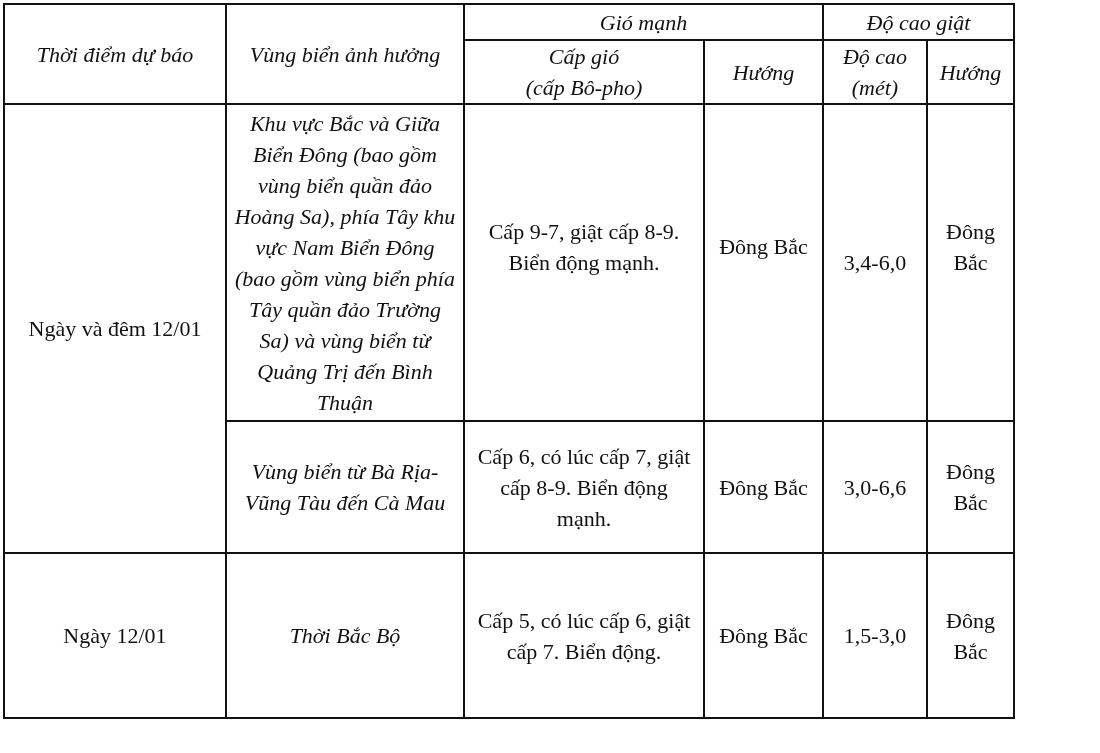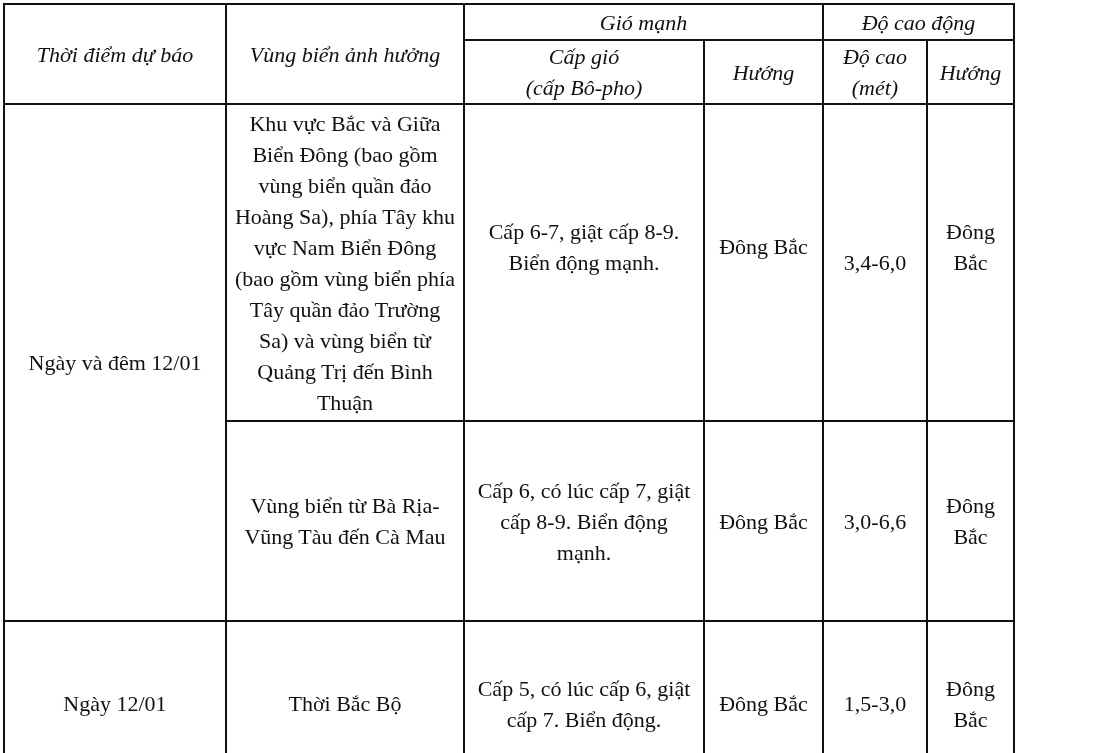--- a/index.html
+++ b/index.html
@@ -24,62 +24,62 @@
     th { font-style: italic; }
     .c1 { width: 222px; }
     .c2 { width: 238px; }
     .c3 { width: 240px; }
     .c4 { width: 119px; }
     .c5 { width: 104px; }
     .c6 { width: 87px; }
     tr.h1 { height: 36px; }
     tr.h2 { height: 64px; }
     tr.r1 { height: 317px; }
-    tr.r2 { height: 200px; }
+    tr.r2 { height: 132px; }
     tr.r3 { height: 165px; }
-    td.region { padding: 0 10px; }
+    td.region { padding: 0 10px; font-style: italic; }
     .offset-up { position: relative; top: -16px; }
   </style>
 </head>
 <body>
 
 <table class="forecast">
   <colgroup>
     <col class="c1">
       <col class="c2">
       <col class="c3">
       <col class="c4">
       <col class="c5">
       <col class="c6">
   </colgroup>
   <thead>
     <tr class="h1">
       <th rowspan="2">Thời điểm dự báo</th>
       <th rowspan="2">Vùng biển ảnh hưởng</th>
       <th colspan="2">Gió mạnh</th>
-      <th colspan="2">Độ cao động</th>
+      <th colspan="2">Độ cao giật</th>
     </tr>
     <tr class="h2">
       <th>
         <span>Cấp gió</span><br>
         <span>(cấp Bô-pho)</span>
       </th>
       <th>Hướng</th>
       <th>
         <span>Độ cao</span><br>
         <span>(mét)</span>
       </th>
       <th>Hướng</th>
     </tr>
   </thead>
   <tbody>
     <tr class="r1">
       <td rowspan="2">Ngày và đêm 12/01</td>
       <td class="region">Khu vực Bắc và Giữa Biển Đông (bao gồm vùng biển quần đảo Hoàng Sa), phía Tây khu vực Nam Biển Đông (bao gồm vùng biển phía Tây quần đảo Trường Sa) và vùng biển từ Quảng Trị đến Bình Thuận</td>
-      <td><span class="offset-up">Cấp 6-7, giật cấp 8-9. Biển động mạnh.</span></td>
+      <td><span class="offset-up">Cấp 9-7, giật cấp 8-9. Biển động mạnh.</span></td>
       <td><span class="offset-up">Đông Bắc</span></td>
       <td>3,4-6,0</td>
       <td><span class="offset-up">Đông Bắc</span></td>
     </tr>
     <tr class="r2">
       <td class="region">Vùng biển từ Bà Rịa-Vũng Tàu đến Cà Mau</td>
       <td>Cấp 6, có lúc cấp 7, giật cấp 8-9. Biển động mạnh.</td>
       <td>Đông Bắc</td>
       <td>3,0-6,6</td>
       <td>Đông Bắc</td>

